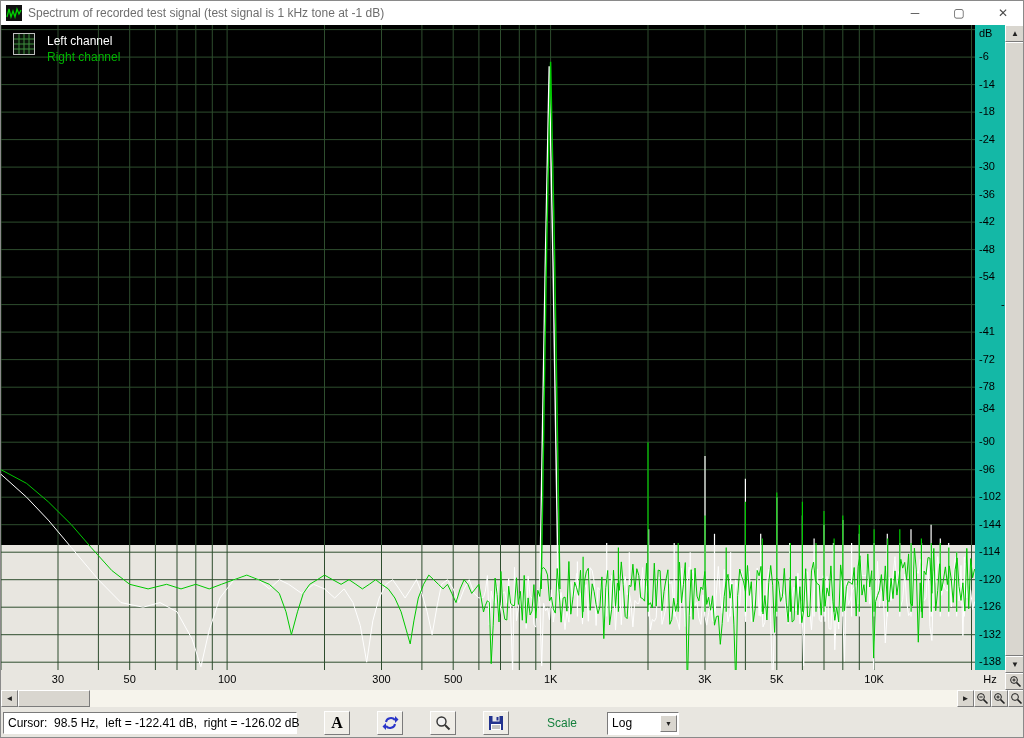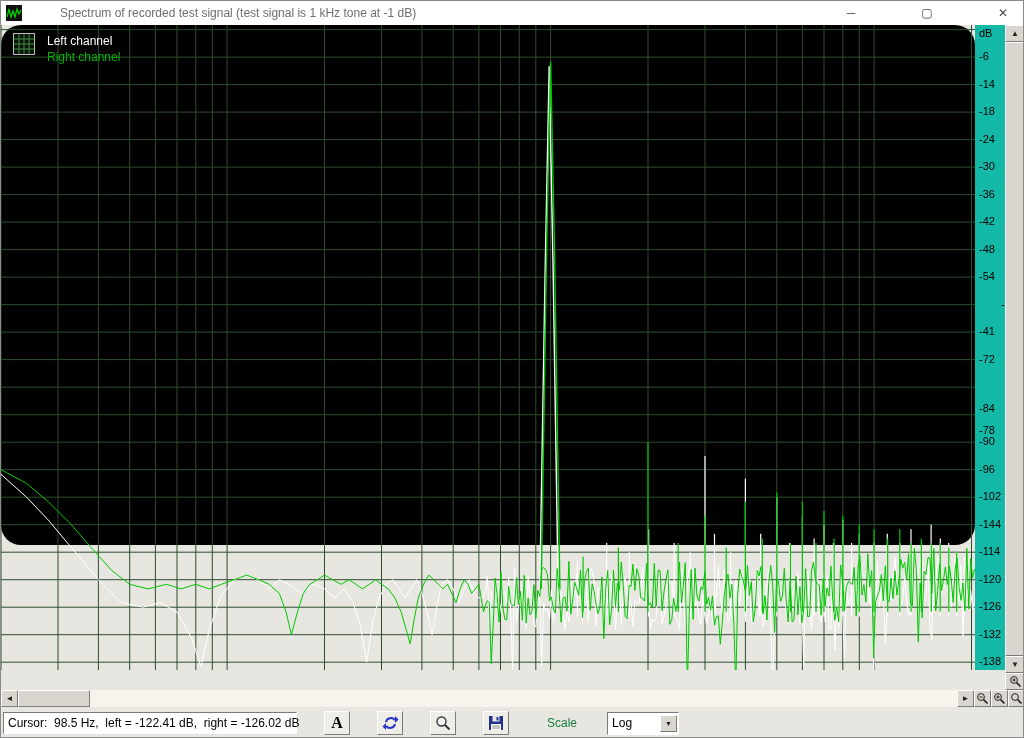--- a/index.html
+++ b/index.html
@@ -1,25 +1,25 @@
 <!DOCTYPE html>
 <html><head>
 <meta charset="utf-8">
 <style>
   html,body{margin:0;padding:0;background:#777;}
   #win{position:relative;width:1024px;height:738px;background:#e8e6e0;font-family:"Liberation Sans",sans-serif;
        border:1px solid #8a8a8a;box-sizing:border-box;overflow:hidden;}
   
-  #titlebar{position:absolute;left:0;top:0;width:1024px;height:24px;background:#ffffff;display:flex;align-items:center;gap:32px;}
+  #titlebar{position:absolute;left:0;top:0;width:1024px;height:24px;background:#ffffff;display:flex;align-items:center;}
   #appicon{width:16px;height:16px;margin:0 6px 0 5px;flex:0 0 auto;}
   #wintitle{font-size:12px;color:#6e6e6e;white-space:nowrap;overflow:hidden;flex:1 1 auto;}
   .wbtn{width:44px;height:24px;display:flex;align-items:center;justify-content:center;
         font-size:12px;color:#4a4a4a;cursor:default;flex:0 0 auto;}
   
-  #plot{position:absolute;left:0;top:24px;width:974px;height:520px;background:#000;border-radius:20px;}
+  #plot{position:absolute;left:0;top:24px;width:974px;height:520px;background:#000;}
   #chart{display:block;}
   #legend{position:absolute;left:12px;top:8px;display:flex;align-items:flex-start;}
   #legend .licon{width:22px;height:22px;margin-right:12px;}
   #legend .ltext div{font-size:12px;line-height:16px;}
   
   #ylabels{position:absolute;left:974px;top:24px;width:30px;height:645px;background:#14b8a6;}
   #ylabels span{position:absolute;font-size:11px;color:#000;white-space:nowrap;}
   #xlabels{position:absolute;left:0;top:669px;width:1004px;height:20px;background:#e8e6e0;}
   #xlabels span{position:absolute;font-size:11px;color:#000;}
   
@@ -204,21 +204,21 @@
       <span style="top: 80.1002px; left: 4px;">-18</span>
       <span style="top: 107.606px; left: 4px;">-24</span>
       <span style="top: 135.111px; left: 4px;">-30</span>
       <span style="top: 162.616px; left: 4px;">-36</span>
       <span style="top: 190.122px; left: 4px;">-42</span>
       <span style="top: 217.627px; left: 4px;">-48</span>
       <span style="top: 245.132px; left: 4px;">-54</span>
       <span style="top: 272.638px; left: 4px; margin-left: 22px;">-60</span>
       <span style="top: 300.143px; left: 4px;">-41</span>
       <span style="top: 327.648px; left: 4px;">-72</span>
-      <span style="top: 355.154px; left: 4px; margin-top: 44px;">-78</span>
+      <span style="top: 355.154px; left: 4px;">-78</span>
       <span style="top: 377px; left: 4px;">-84</span>
       <span style="top: 410.164px; left: 4px;">-90</span>
       <span style="top: 437.67px; left: 4px;">-96</span>
       <span style="top: 465.175px; left: 4px;">-102</span>
       <span style="top: 492.68px; left: 4px;">-144</span>
       <span style="top: 520.186px; left: 4px;">-114</span>
       <span style="top: 547.691px; left: 4px;">-120</span>
       <span style="top: 575.196px; left: 4px;">-126</span>
       <span style="top: 602.701px; left: 4px;">-132</span>
       <span style="top: 630.207px; left: 4px;">-138</span>
@@ -231,20 +231,32 @@
     <div class="sb-btn">
       <svg width="13" height="13">
         <circle cx="5" cy="5" r="3.4" fill="none" stroke="#222"></circle>
           <line x1="7.6" y1="7.6" x2="11.5" y2="11.5" stroke="#222" stroke-width="1.6"></line>
         <line x1="3.4" y1="5" x2="6.6" y2="5" stroke="#222"></line>
           <line x1="5" y1="3.4" x2="5" y2="6.6" stroke="#222"></line>
       </svg>
     </div>
   </div>
 
+  <div id="xlabels">
+      <span style="top: 3px; left: 42.9673px; width: 28px; text-align: center;">30</span>
+      <span style="top: 3px; left: 114.738px; width: 28px; text-align: center;">50</span>
+      <span style="top: 3px; left: 212.124px; width: 28px; text-align: center;">100</span>
+      <span style="top: 3px; left: 366.478px; width: 28px; text-align: center;">300</span>
+      <span style="top: 3px; left: 438.248px; width: 28px; text-align: center;">500</span>
+      <span style="top: 3px; left: 535.634px; width: 28px; text-align: center;">1K</span>
+      <span style="top: 3px; left: 689.988px; width: 28px; text-align: center;">3K</span>
+      <span style="top: 3px; left: 761.758px; width: 28px; text-align: center;">5K</span>
+      <span style="top: 3px; left: 859.144px; width: 28px; text-align: center;">10K</span>
+      <span style="top: 3px; left: 976px; width: 26px; text-align: center;">Hz</span>
+    </div>
 
   <div id="hscroll">
     <div class="sb-btn">◄</div>
     <div id="hthumb"></div>
     <div id="htrack"></div>
     <div class="sb-btn">►</div>
     <div class="sb-btn">
       <svg width="13" height="13">
         <circle cx="5" cy="5" r="3.4" fill="none" stroke="#222"></circle>
           <line x1="7.6" y1="7.6" x2="11.5" y2="11.5" stroke="#222" stroke-width="1.6"></line>

